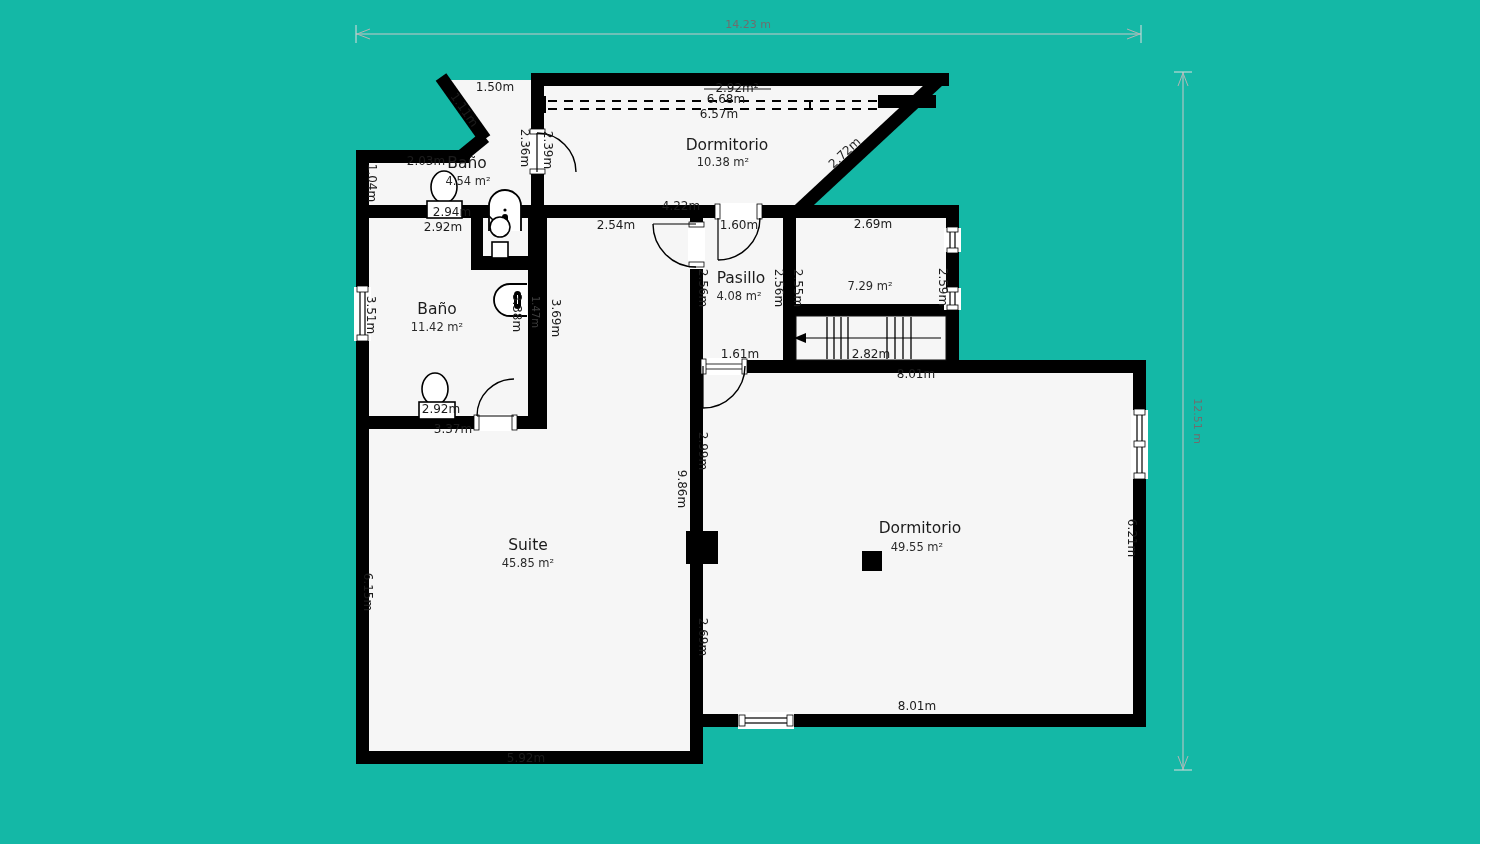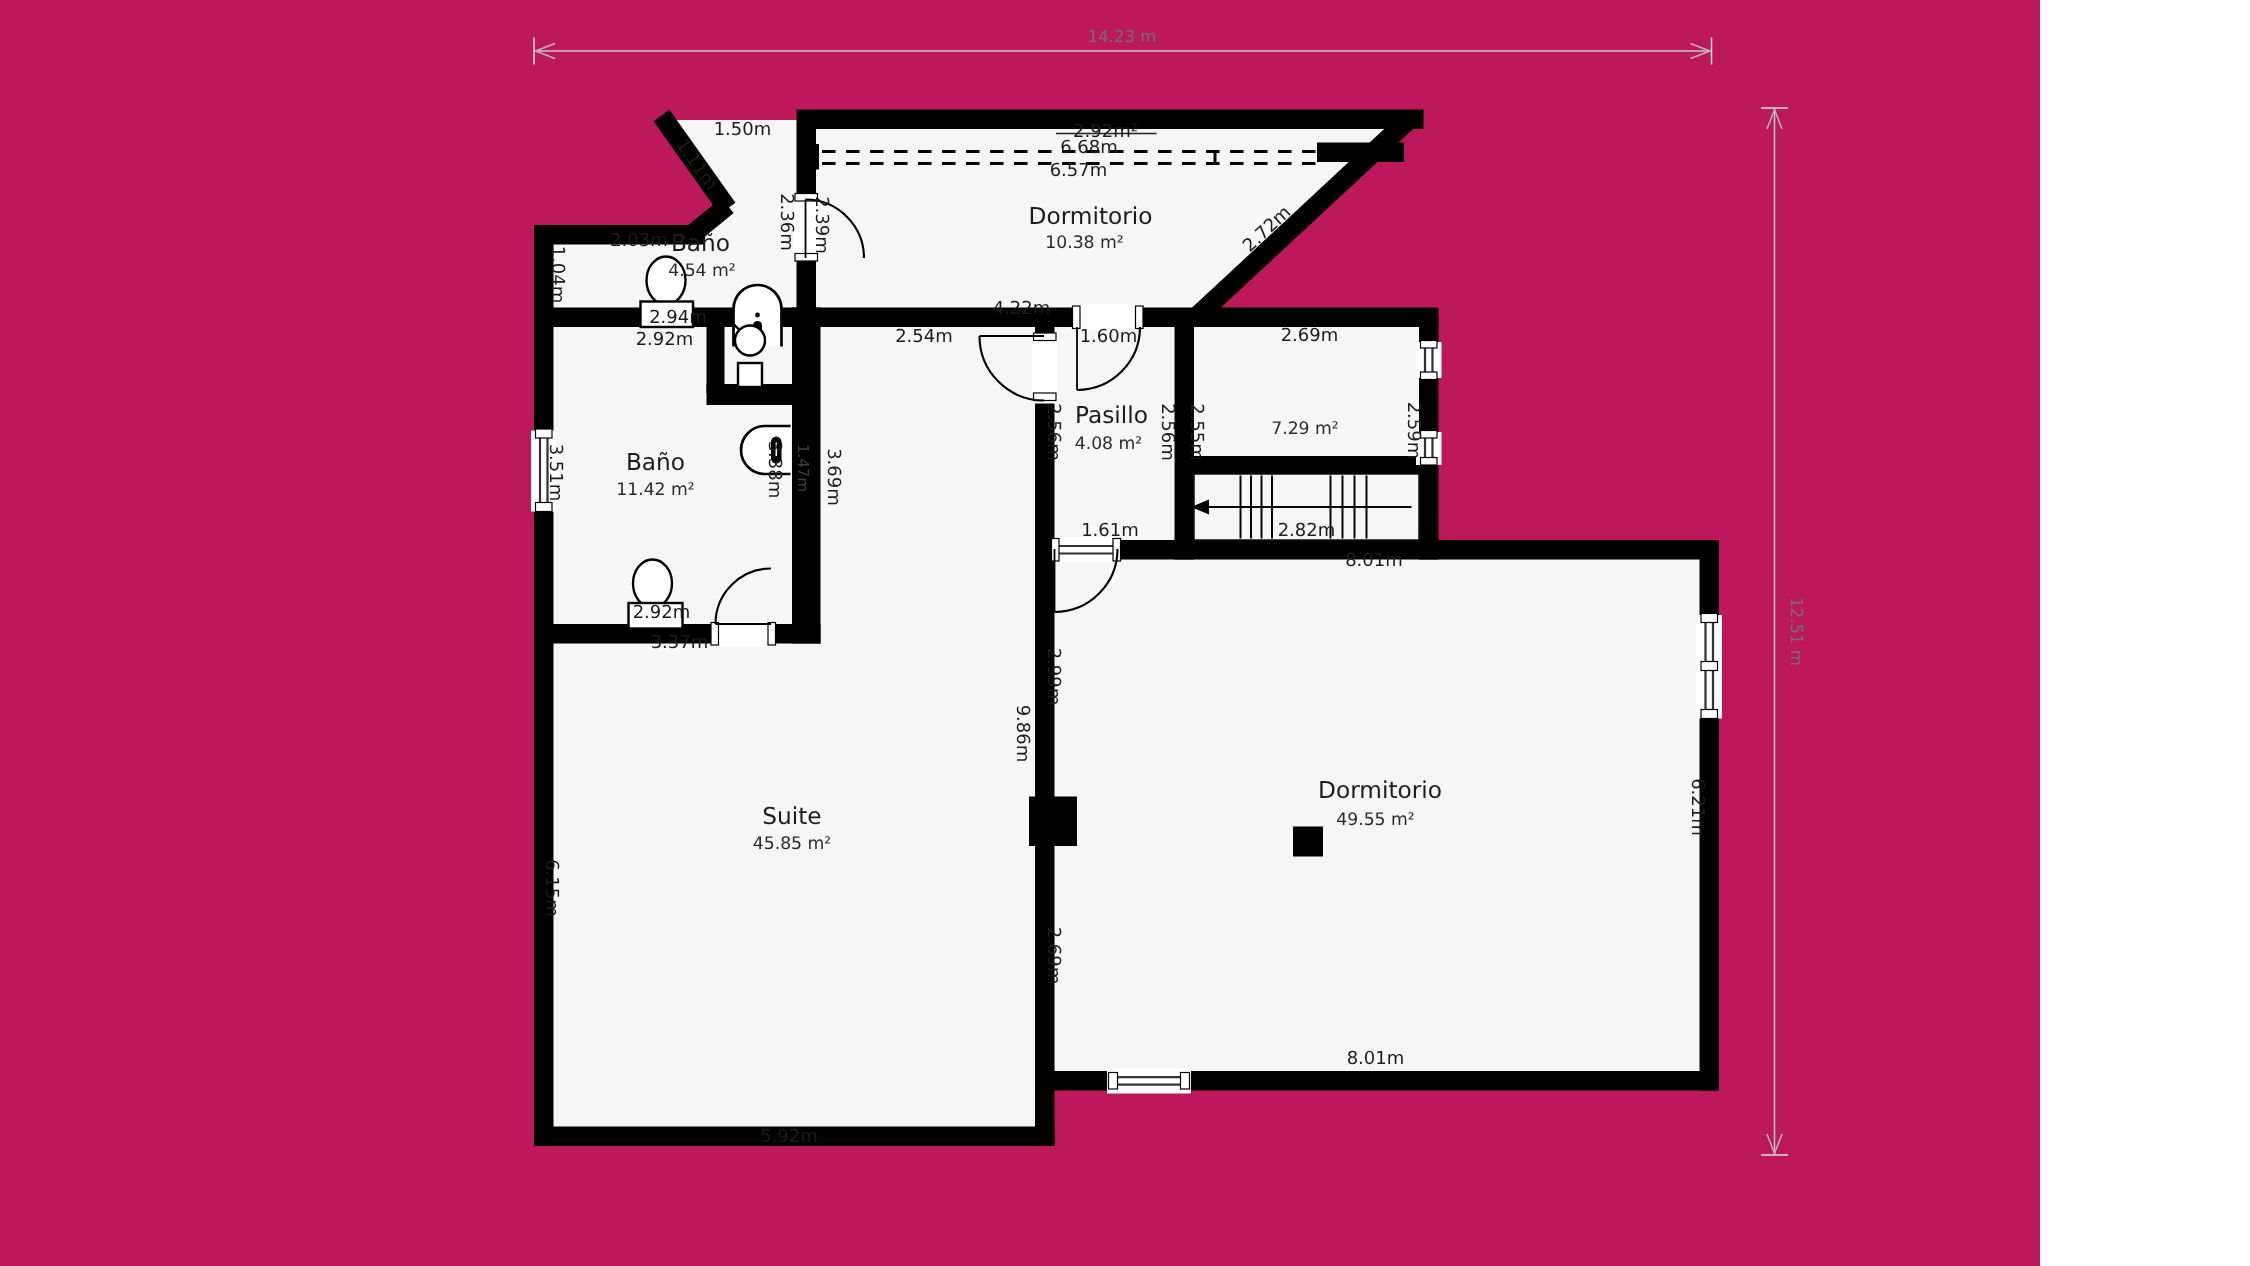--- a/index.html
+++ b/index.html
@@ -1,16 +1,16 @@
 <!DOCTYPE html>
 <html><head>
 <meta charset="utf-8">
 <style>
   html,body{margin:0;padding:0;background:#ffffff;}
-  #stage{position:relative;width:1360px;height:844px;background:#be185d;overflow:hidden;
+  #stage{position:relative;width:1480px;height:844px;background:#14b8a6;overflow:hidden;
          font-family:"DejaVu Sans",sans-serif;}
   svg{position:absolute;left:0;top:0;}
   svg text{font-family:"DejaVu Sans",sans-serif;fill:#1c1c1c;}
   .meas{font-size:12px;}
   .room-name{font-size:15.5px;}
   .room-area{font-size:11.5px;fill:#2a2a2a;}
   .dim{font-size:11px;fill:#6e6e6e;}
   .wall-faint{font-size:10px;fill:#3f3f3f;}
 </style>
 </head>

